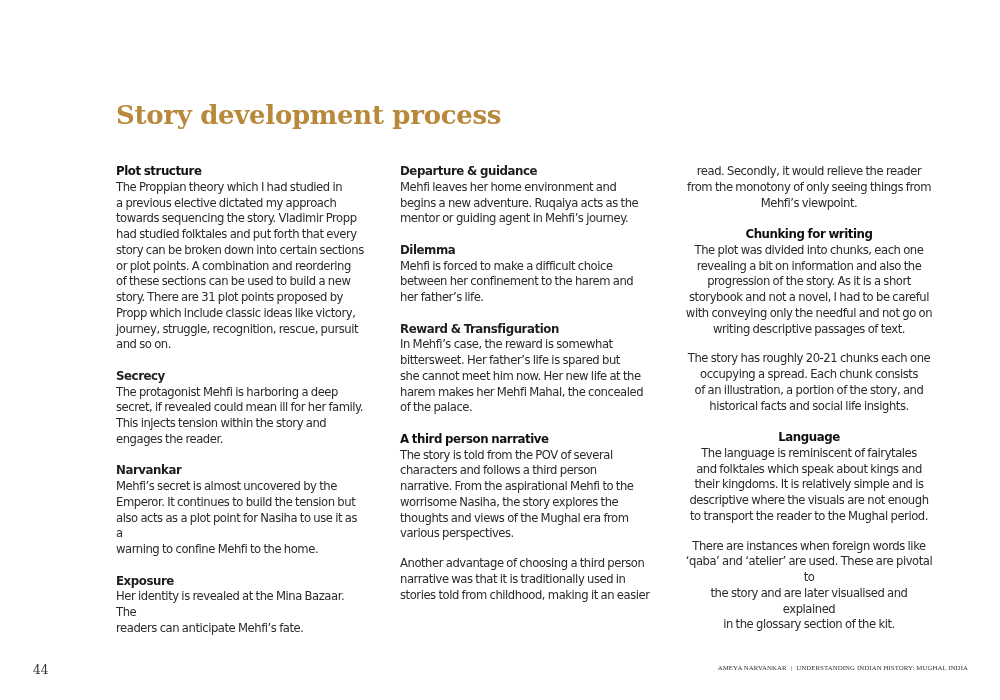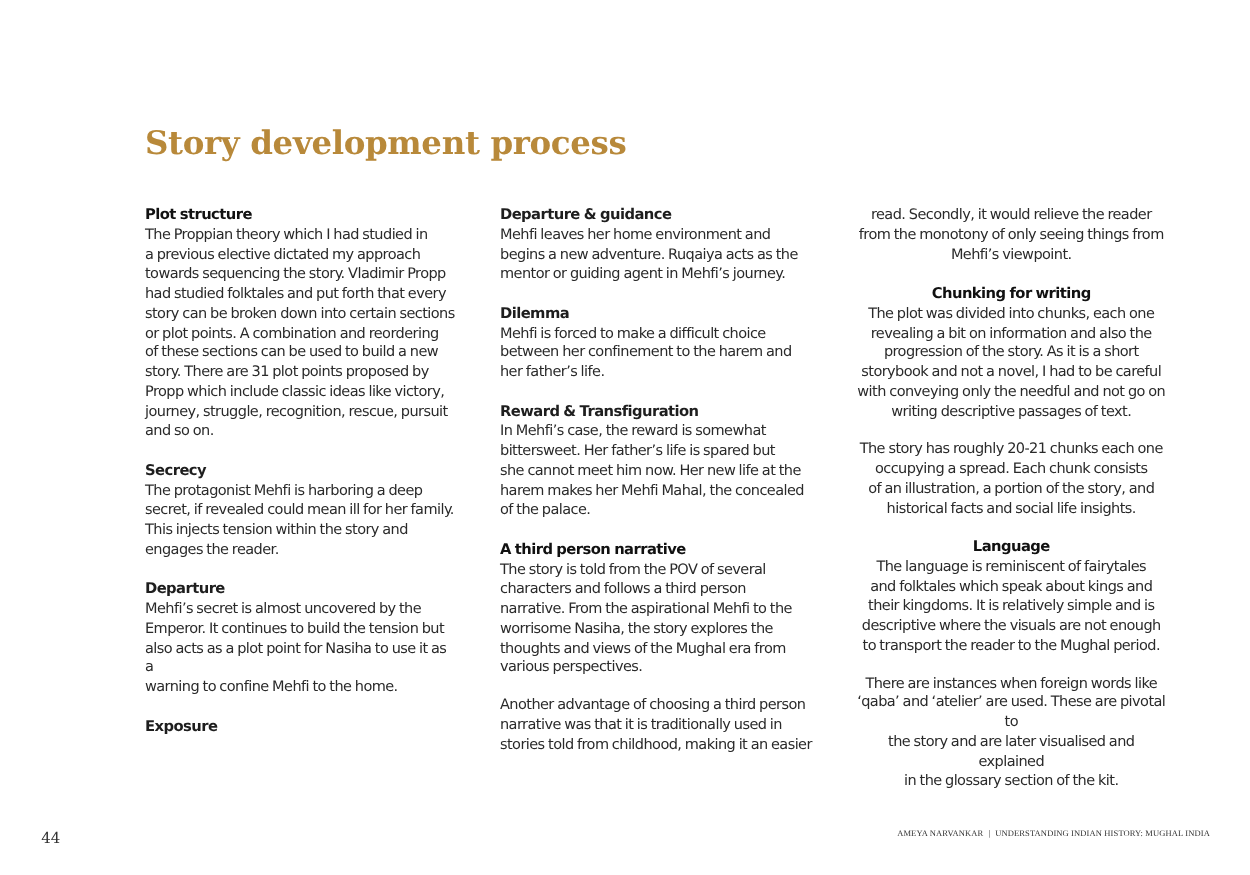--- a/index.html
+++ b/index.html
@@ -104,28 +104,30 @@
 and so on.</p>
   </div>
   <div class="section">
     <span class="heading">Secrecy</span>
     <p class="para">The protagonist Mehfi is harboring a deep
 secret, if revealed could mean ill for her family.
 This injects tension within the story and
 engages the reader.</p>
   </div>
   <div class="section">
-    <span class="heading">Departure</span>
+    <span class="heading">Narvankar</span>
     <p class="para">Mehfi’s secret is almost uncovered by the
 Emperor. It continues to build the tension but
 also acts as a plot point for Nasiha to use it as a
 warning to confine Mehfi to the home.</p>
   </div>
   <div class="section">
     <span class="heading">Exposure</span>
+    <p class="para">Her identity is revealed at the Mina Bazaar. The
+readers can anticipate Mehfi’s fate.</p>
   </div>
 </div>
 
 <div class="column col-2">
   <div class="section">
     <span class="heading">Departure &amp; guidance</span>
     <p class="para">Mehfi leaves her home environment and
 begins a new adventure. Ruqaiya acts as the
 mentor or guiding agent in Mehfi’s journey.</p>
   </div>

